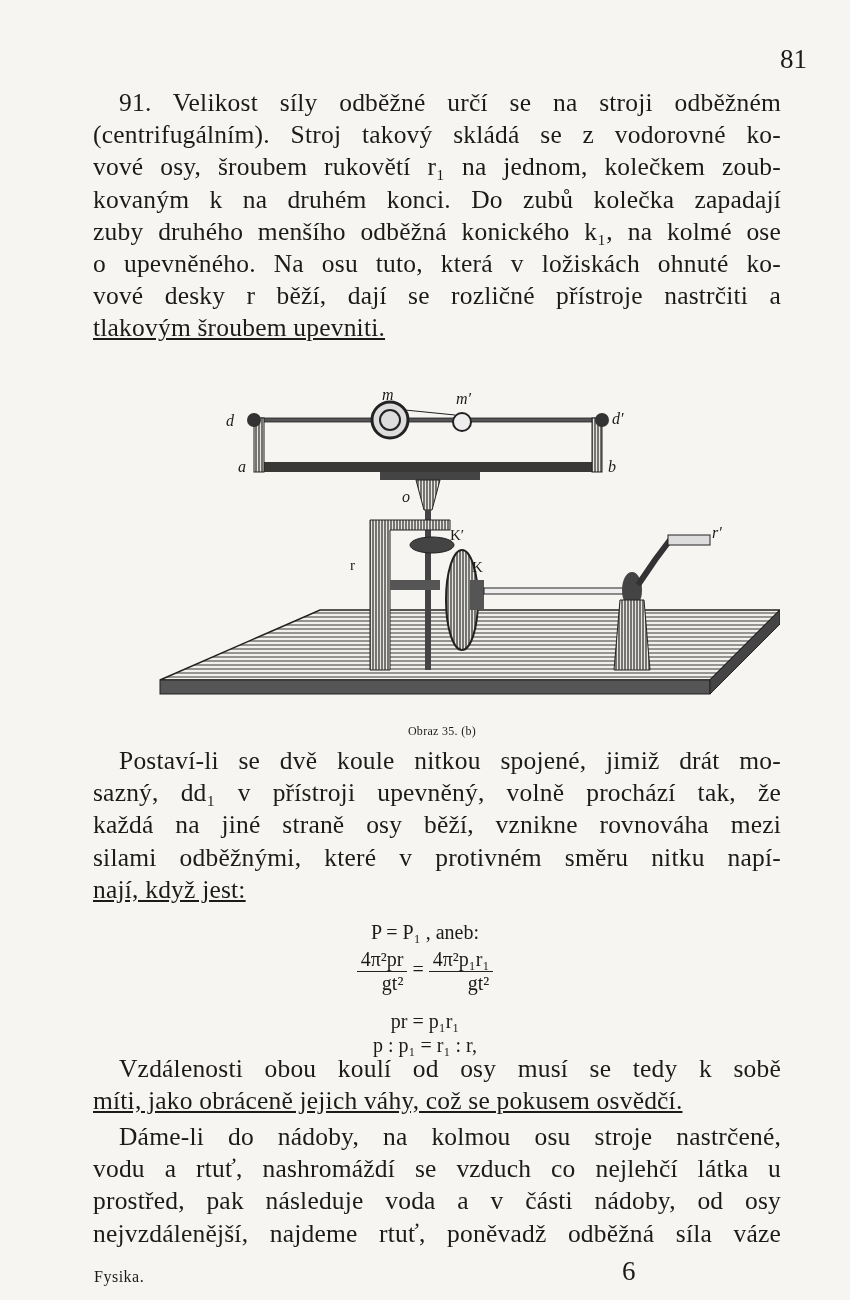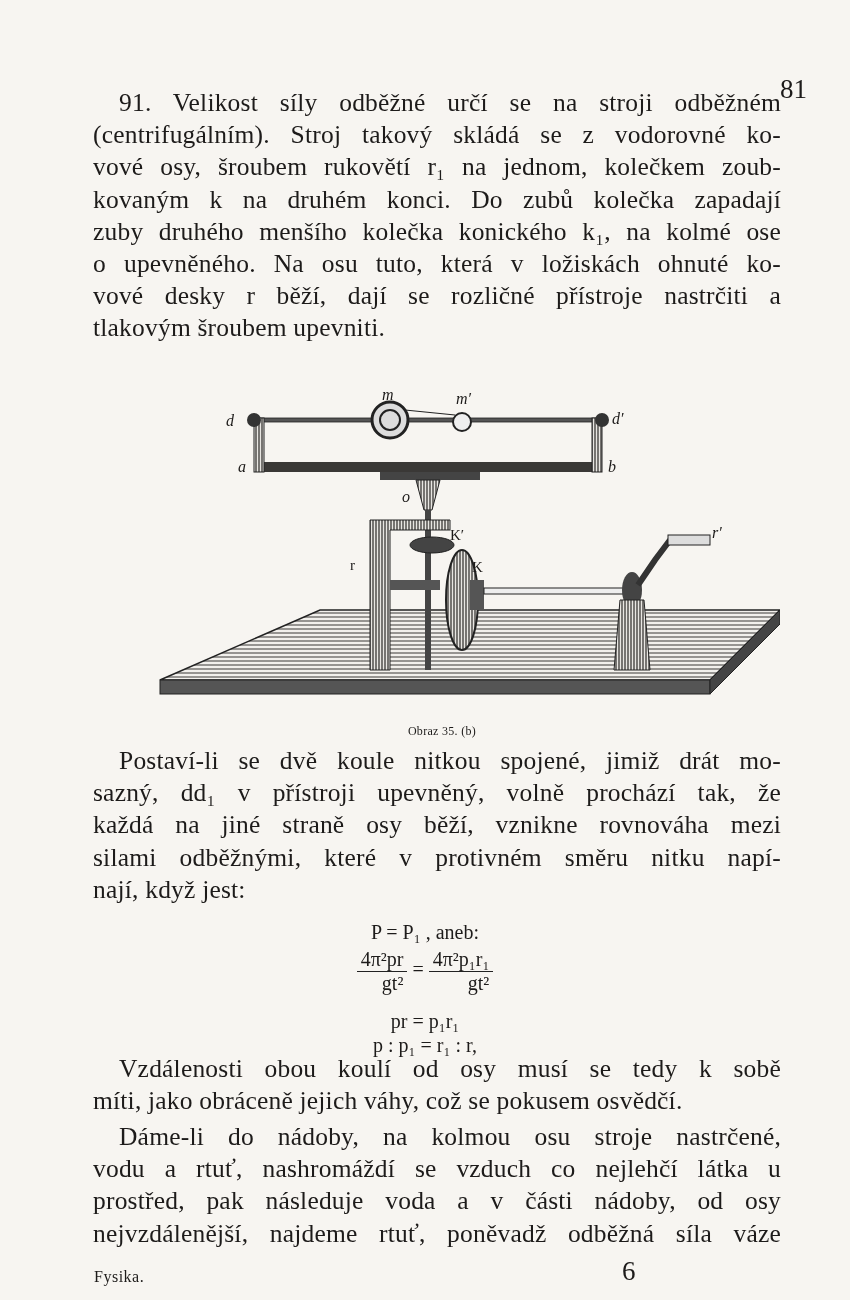--- a/index.html
+++ b/index.html
@@ -2,49 +2,49 @@
 <html><head>
 <meta charset="utf-8">
 <style>
   html, body { margin: 0; padding: 0; }
   body {
     width: 850px; height: 1300px; position: relative; overflow: hidden;
     background: #f7f5f1;
     font-family: "Liberation Serif", "DejaVu Serif", serif;
     color: #1d1b1a;
   }
-  .page-number { position: absolute; left: 780px; top: 44px; font-size: 27px; margin-top: 30px; }
+  .page-number { position: absolute; left: 780px; top: 44px; font-size: 27px; }
   .para {
     position: absolute; left: 93px; width: 688px;
     font-size: 25.5px; line-height: 32.2px; text-align: justify;
     letter-spacing: 0.2px;
   }
   .para .line { display: block; text-align: justify; text-align-last: justify; white-space: nowrap; }
-  .para .line.last { text-align-last: left; }
+  .para .line.last { text-align-last: left; text-decoration: underline; }
   .para .indent { padding-left: 26px; }
   .figure { position: absolute; left: 150px; top: 380px; width: 630px; height: 330px; }
   .caption { position: absolute; left: 17px; width: 850px; top: 724px; text-align: center; font-size: 12px; letter-spacing: 0.3px; }
   .formula { position: absolute; left: 0; width: 850px; text-align: center; font-size: 20px; margin-top: 8px; }
   .frac { display: inline-block; vertical-align: middle; text-align: right; }
   .frac .num { display: block; border-bottom: 1.5px solid #222; padding: 0 4px; }
   .frac .den { display: block; padding: 0 4px; }
   .footer-left { position: absolute; left: 94px; top: 1268px; font-size: 16px; letter-spacing: 0.5px; }
   .footer-num { position: absolute; left: 622px; top: 1256px; font-size: 27px; }
 </style>
 </head>
 <body>
 
 <div class="page-number">81</div>
 
 <div class="para" style="top:87px;">
   <span class="line indent">91. Velikost síly odběžné určí se na stroji odběžném</span>
   <span class="line">(centrifugálním). Stroj takový skládá se z vodorovné ko-</span>
   <span class="line">vové osy, šroubem rukovětí r₁ na jednom, kolečkem zoub-</span>
   <span class="line">kovaným k na druhém konci. Do zubů kolečka zapadají</span>
-  <span class="line">zuby druhého menšího kolečka konického k₁, na kolmé ose</span>
+  <span class="line">zuby druhého menšího odběžná konického k₁, na kolmé ose</span>
   <span class="line">o upevněného. Na osu tuto, která v ložiskách ohnuté ko-</span>
   <span class="line">vové desky r běží, dají se rozličné přístroje nastrčiti a</span>
   <span class="line last">tlakovým šroubem upevniti.</span>
 </div>
 
 <div class="figure">
   <svg width="630" height="330" viewBox="0 0 630 330">
     <defs>
       <pattern id="hatch" width="6" height="4" patternUnits="userSpaceOnUse">
         <rect width="6" height="4" fill="#f2f0ec"></rect>

